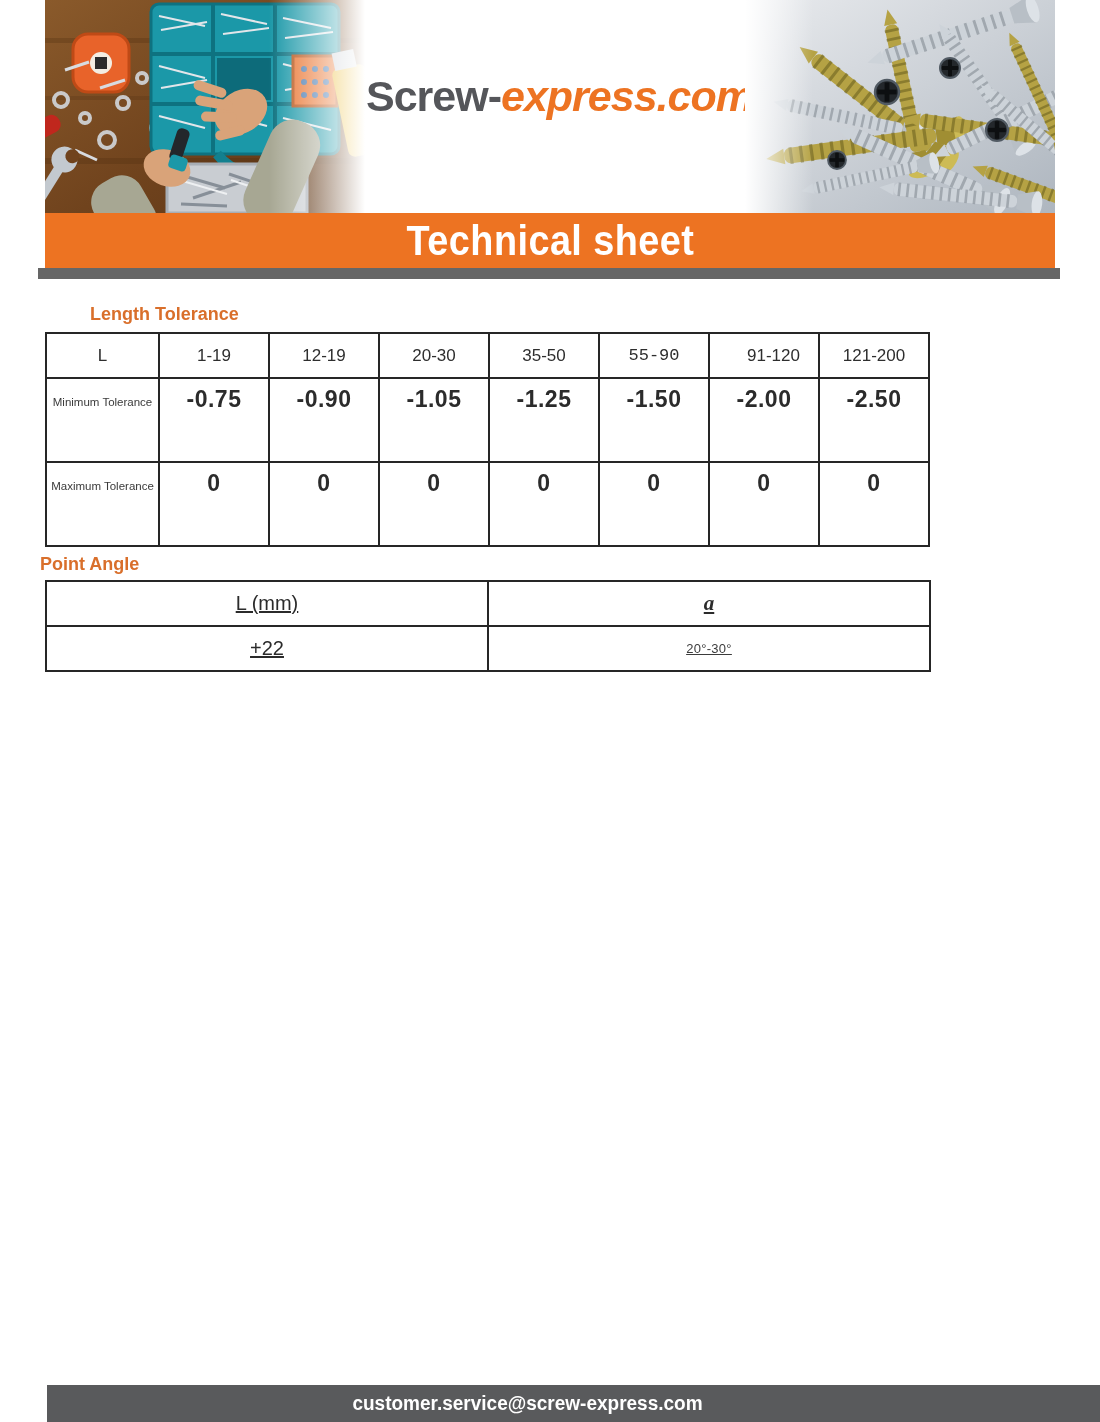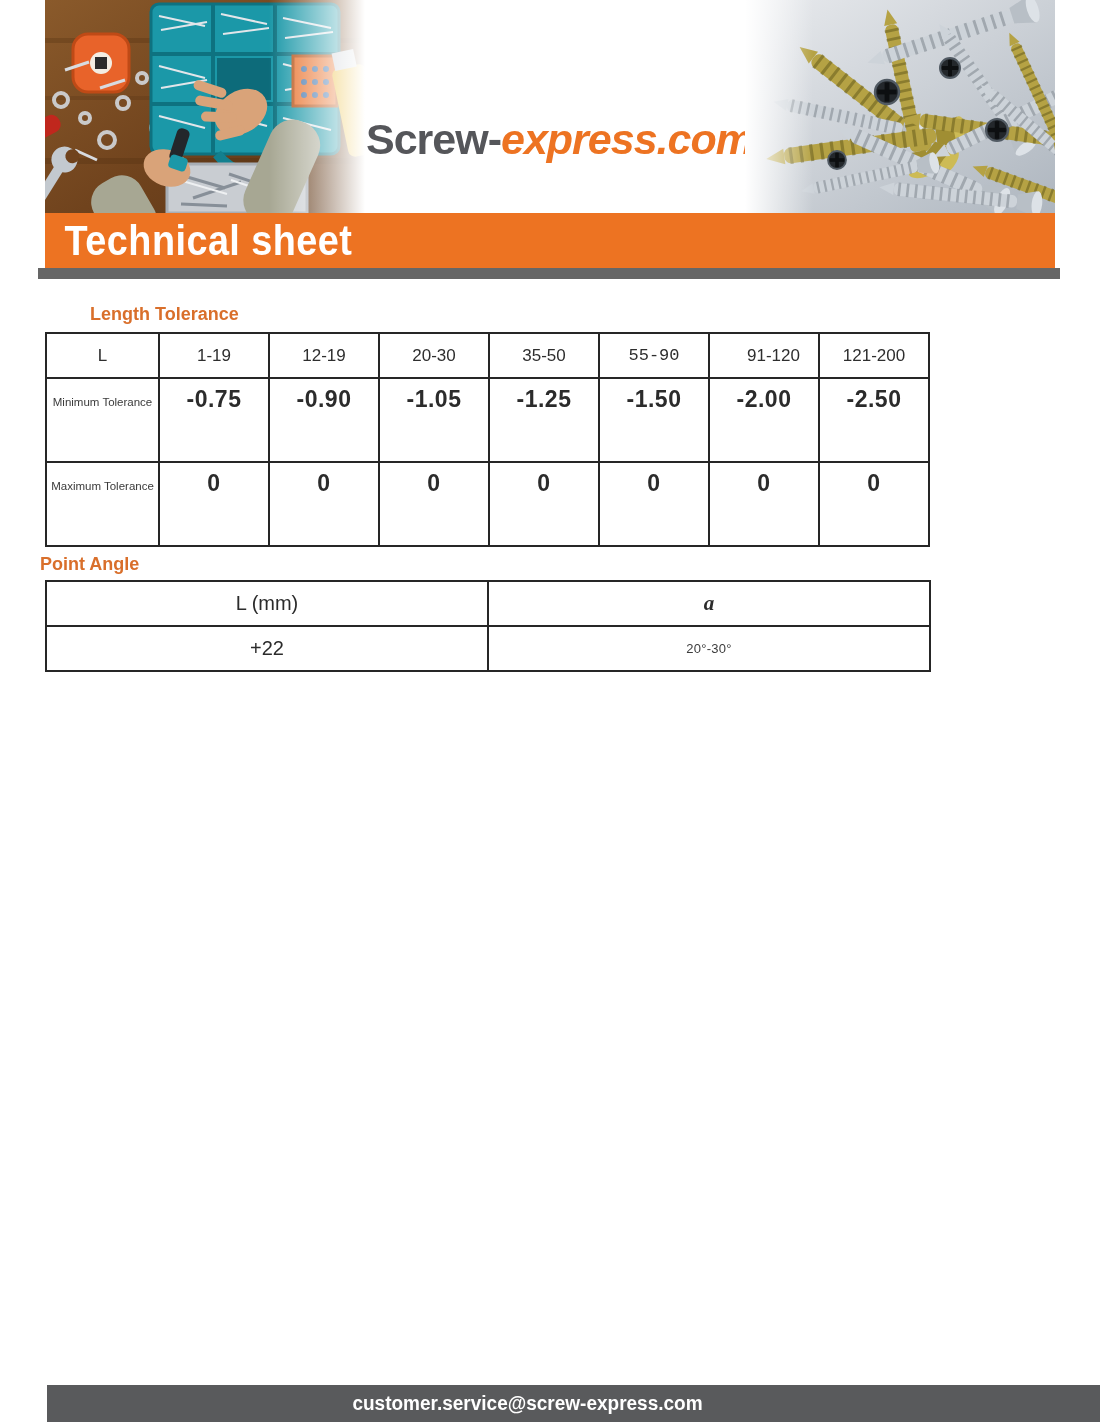--- a/index.html
+++ b/index.html
@@ -11,27 +11,27 @@
   .photo{position:absolute;top:0;height:213px;overflow:hidden;}
   .photo svg{display:block;}
   .photo-left{left:45px;width:320px;}
   .photo-left::after{content:"";position:absolute;inset:0;
         background:linear-gradient(to right,rgba(255,255,255,0) 70%,#ffffff 100%);}
   .photo-right{left:745px;width:310px;}
   .photo-right::after{content:"";position:absolute;inset:0;
         background:linear-gradient(to left,rgba(255,255,255,0) 78%,#ffffff 100%);}
 
   .logo{position:absolute;left:358px;top:72px;width:390px;height:92px;
-        display:flex;align-items:flex-end;gap:8px;}
+        display:flex;align-items:flex-start;gap:8px;}
   .logo-text{font-size:43px;font-weight:bold;letter-spacing:-1px;white-space:nowrap;}
   .lt1{color:#55565a;}
   .lt2{color:var(--accent-orange,#ED7322);font-style:italic;}
 
   .banner{position:absolute;left:45px;top:213px;width:1010px;height:55px;
-        background:var(--accent-orange,#ED7322);display:flex;align-items:center;justify-content:flex-start;}
+        background:var(--accent-orange,#ED7322);display:flex;align-items:center;justify-content:center;}
   .banner-title{color:#ffffff;font-size:43px;font-weight:bold;transform:scaleX(.88);
         letter-spacing:.5px;}
   .gray-underbar{position:absolute;left:38px;top:268px;width:1022px;height:11px;
         background:var(--bar-gray,#666666);}
 
   
   .sec-title{position:absolute;color:var(--heading-orange,#D96F2B);font-size:18px;font-weight:600;}
   .sec-title.lt{left:90px;top:304px;}
   .sec-title.pa{left:40px;top:554px;}
 
@@ -49,21 +49,21 @@
   .t1 .r3{font-size:20px;}
   .t1 .r4{font-size:19px;font-family:Liberation Mono, monospace;}
   .t1 .r5{font-size:18px;padding-left:20px;}
   .t1 .r6{font-size:17px;}
   .t1 .vrow td{height:64px;vertical-align:top;margin-left:44px;}
   .t1 .row-label{font-size:11.5px;color:#3a3a3a;padding-top:17px;}
   .t1 .val{font-size:23px;padding-top:7px;letter-spacing:.5px;font-weight:bold;}
 
   .t2{position:absolute;left:45px;top:580px;width:885px;}
   .t2 col{width:442px;}
-  .t2 th,.t2 td{height:41px;}
+  .t2 th,.t2 td{height:41px;text-decoration:underline;}
   .t2 .lcol{font-size:20px;}
   .t2 .alpha{font-family:"Liberation Serif",serif;font-style:italic;font-weight:bold;font-size:21px;}
   .t2 .deg{font-size:13px;color:#3c3c3c;letter-spacing:.3px;}
 
   
   .specs{position:absolute;left:45px;top:761px;width:700px;color:#333639;}
   .spec{line-height:1.0;}
   .s1{font-size:16.5px;margin-bottom:11px;padding-left:2px;}
   .s2{font-size:17.5px;margin-bottom:10px;padding-left:1px;}
   .s3{font-size:15.5px;margin-bottom:11px;padding-left:3px;}

